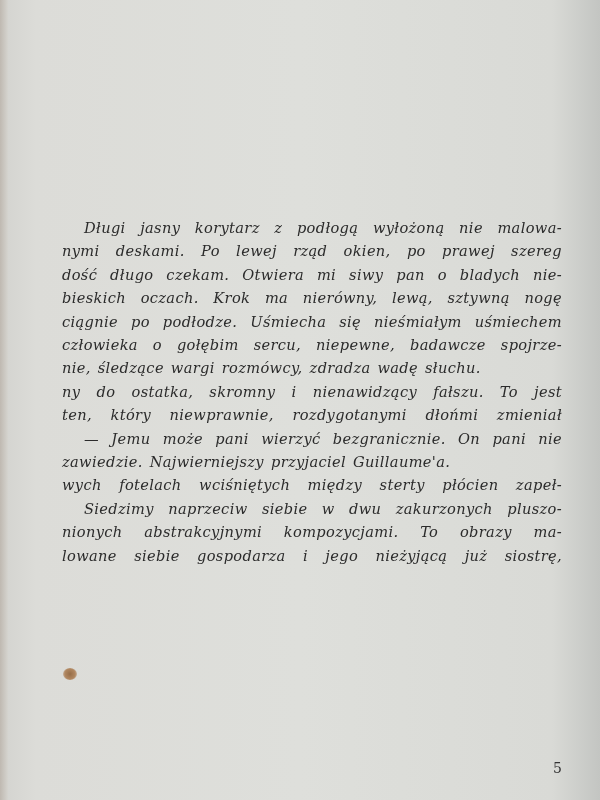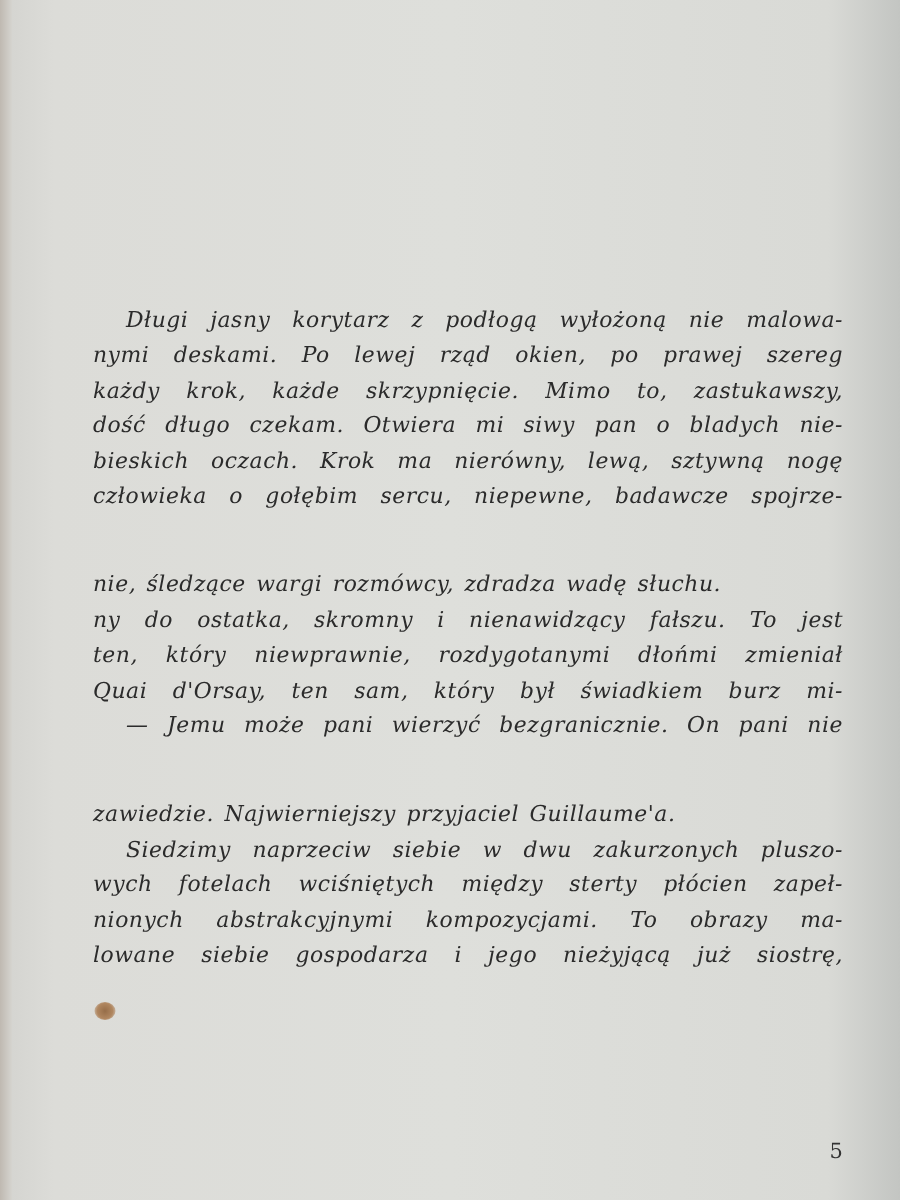--- a/index.html
+++ b/index.html
@@ -12,36 +12,36 @@
     position: relative;
     width: 600px; height: 800px;
     background: linear-gradient(90deg, #d3d3cf 0%, #dcdcd8 6%, #dedfdb 50%, #d9dad6 92%, #c3c5c2 100%);
   }
   .edge-left {
     position: absolute; left: 0; top: 0; width: 8px; height: 800px;
     background: linear-gradient(90deg, #bfb9b1, #d5d4cf);
   }
   .text-block {
     position: absolute;
-    left: 62px; top: 202px;
+    left: 62px; top: 216px;
     width: 500px;
     font-style: italic;
     font-size: 14.6px;
     line-height: 23.4px;
     color: #2b2b2b;
     letter-spacing: 0.35px;
     word-spacing: 2px;
   }
   .line {
     display: block;
     white-space: nowrap;
     text-align: justify;
     text-align-last: justify;
   }
-  .line.last { text-align-last: left; margin-top: 36px; }
+  .line.last { text-align-last: left; }
   .line.indent { padding-left: 22px; }
   .page-number {
     position: absolute;
     left: 553px; top: 760px;
     font-size: 14px;
     color: #333;
     font-style: normal;
   }
   .stain {
     position: absolute;
@@ -55,35 +55,34 @@
 </head>
 <body>
 
 <div class="page">
   <div class="edge-left"></div>
 
   <div class="text-block">
 
     <span class="line indent">Długi jasny korytarz z podłogą wyłożoną nie malowa-</span>
     <span class="line">nymi deskami. Po lewej rząd okien, po prawej szereg</span>
-    <span class="line">każdy krok, każde skrzypnięcie. Mimo to, zastukawszy,</span>
     <span class="line">dość długo czekam. Otwiera mi siwy pan o bladych nie-</span>
     <span class="line">bieskich oczach. Krok ma nierówny, lewą, sztywną nogę</span>
+    <span class="line">ciągnie po podłodze. Uśmiecha się nieśmiałym uśmiechem</span>
     <span class="line">człowieka o gołębim sercu, niepewne, badawcze spojrze-</span>
     <span class="line last">nie, śledzące wargi rozmówcy, zdradza wadę słuchu.</span>
 
     <span class="line">ny do ostatka, skromny i nienawidzący fałszu. To jest</span>
     <span class="line">ten, który niewprawnie, rozdygotanymi dłońmi zmieniał</span>
-    <span class="line">Quai d'Orsay, ten sam, który był świadkiem burz mi-</span>
 
     <span class="line indent">— Jemu może pani wierzyć bezgranicznie. On pani nie</span>
     <span class="line last">zawiedzie. Najwierniejszy przyjaciel Guillaume'a.</span>
 
+    <span class="line">wych fotelach wciśniętych między sterty płócien zapeł-</span>
     <span class="line indent">Siedzimy naprzeciw siebie w dwu zakurzonych pluszo-</span>
-    <span class="line">wych fotelach wciśniętych między sterty płócien zapeł-</span>
     <span class="line">nionych abstrakcyjnymi kompozycjami. To obrazy ma-</span>
     <span class="line">lowane siebie gospodarza i jego nieżyjącą już siostrę,</span>
   </div>
 
   <div class="stain"></div>
 
   <div class="page-number">5</div>
 </div>
 
 </body></html>

